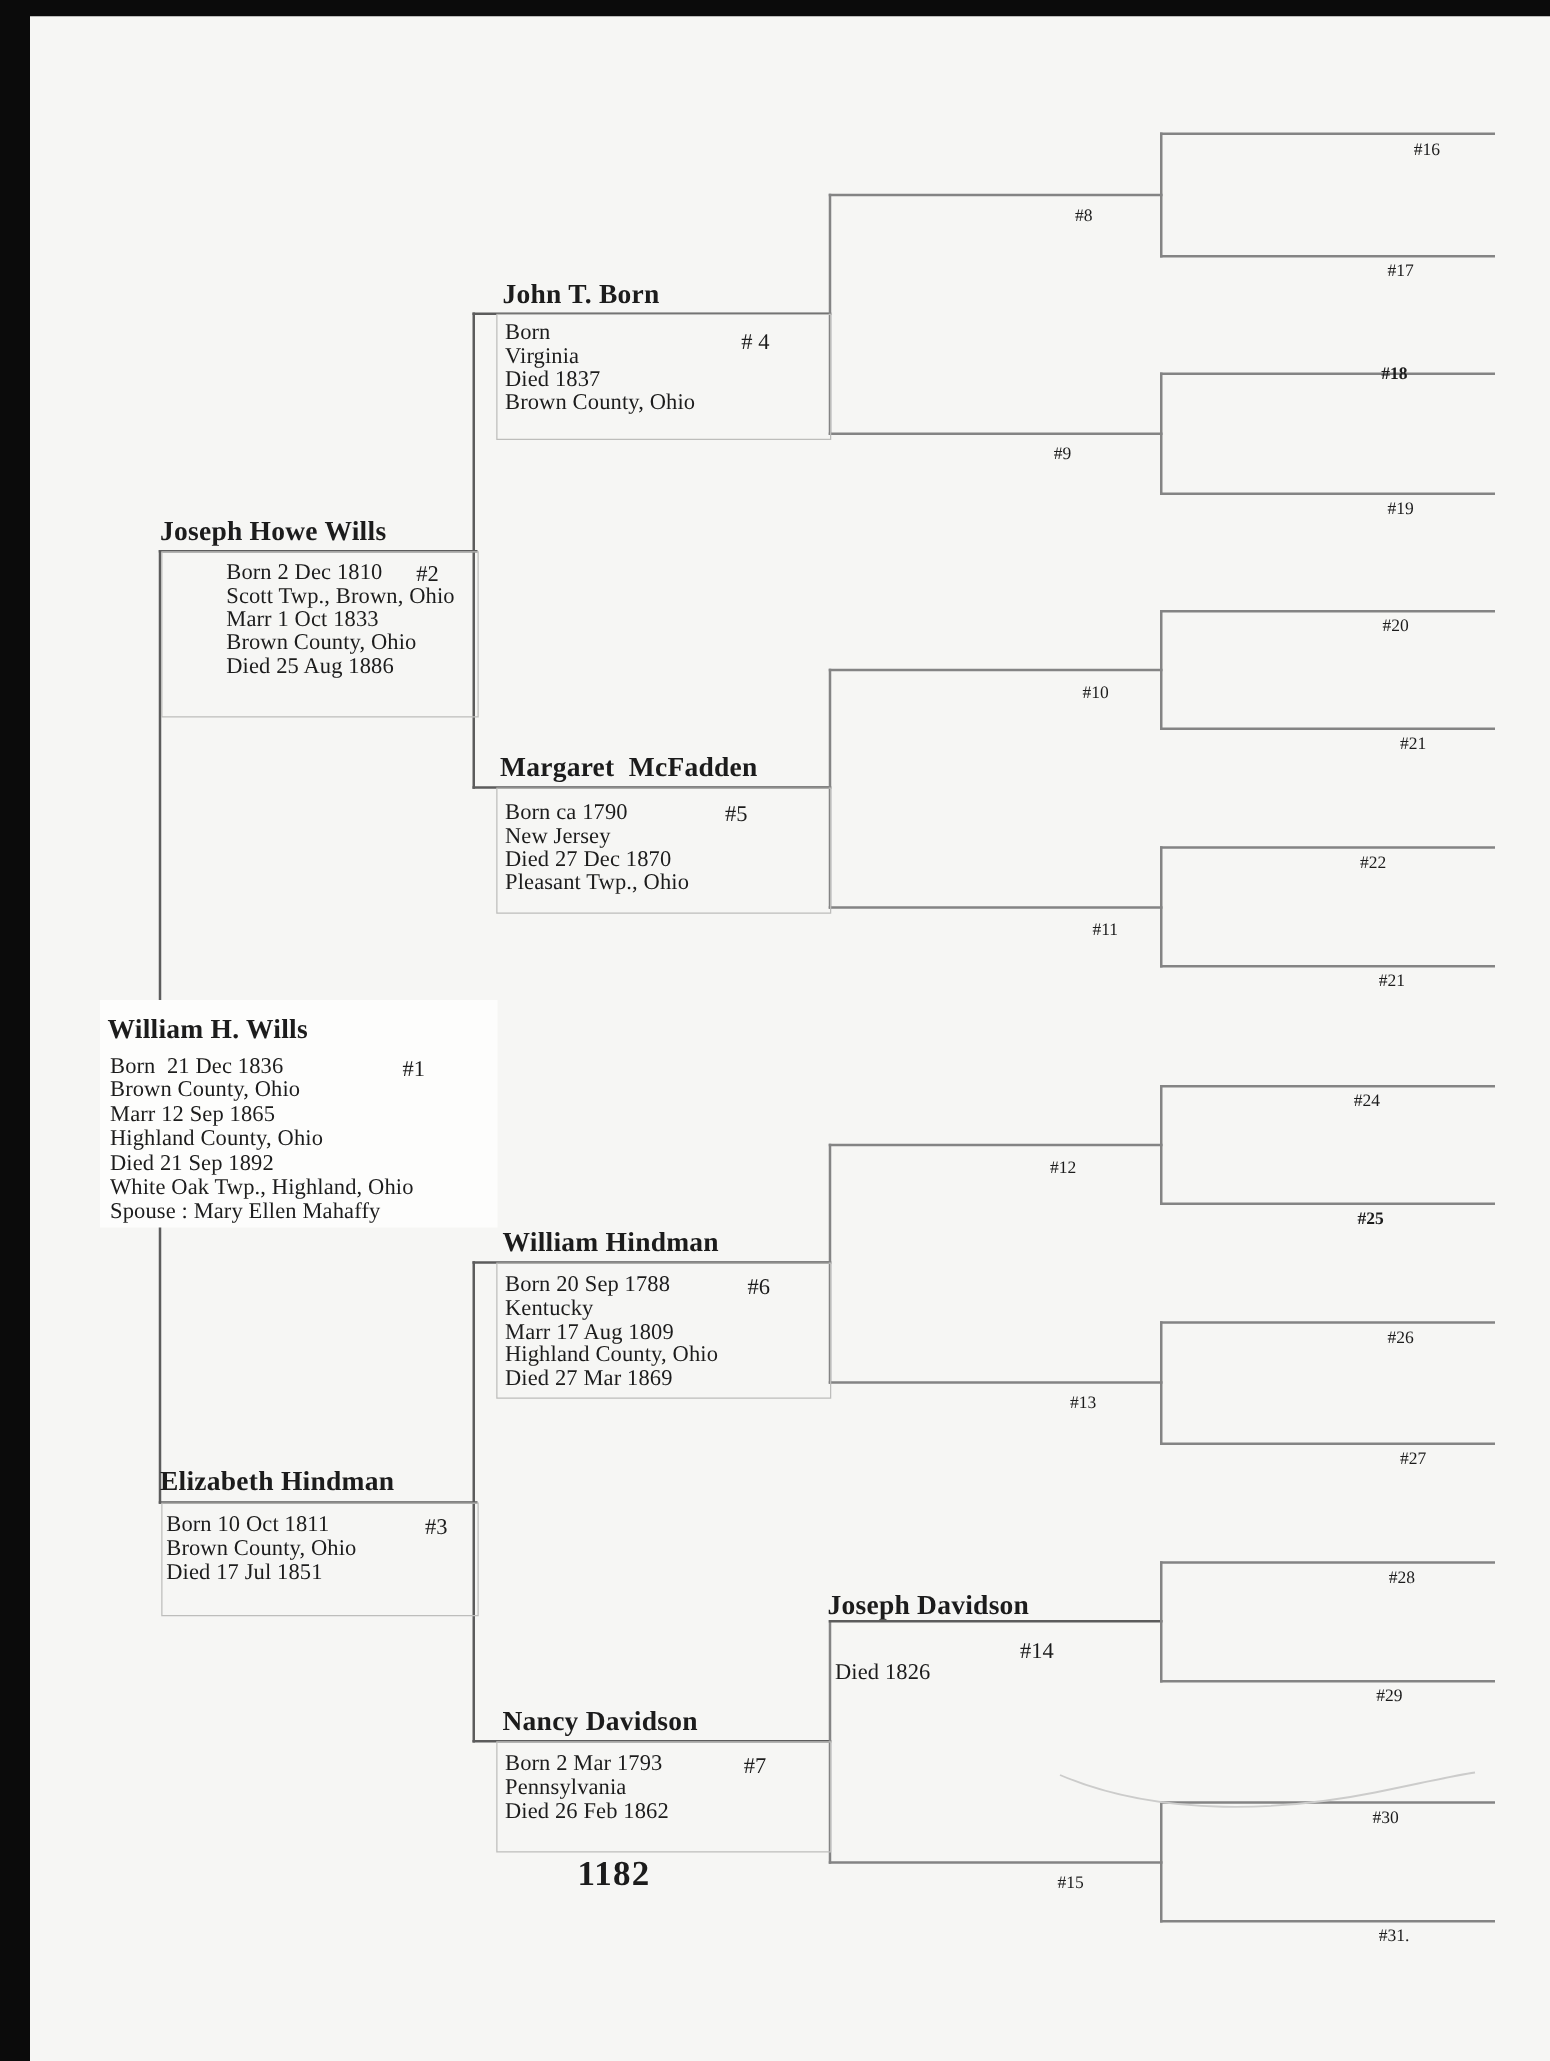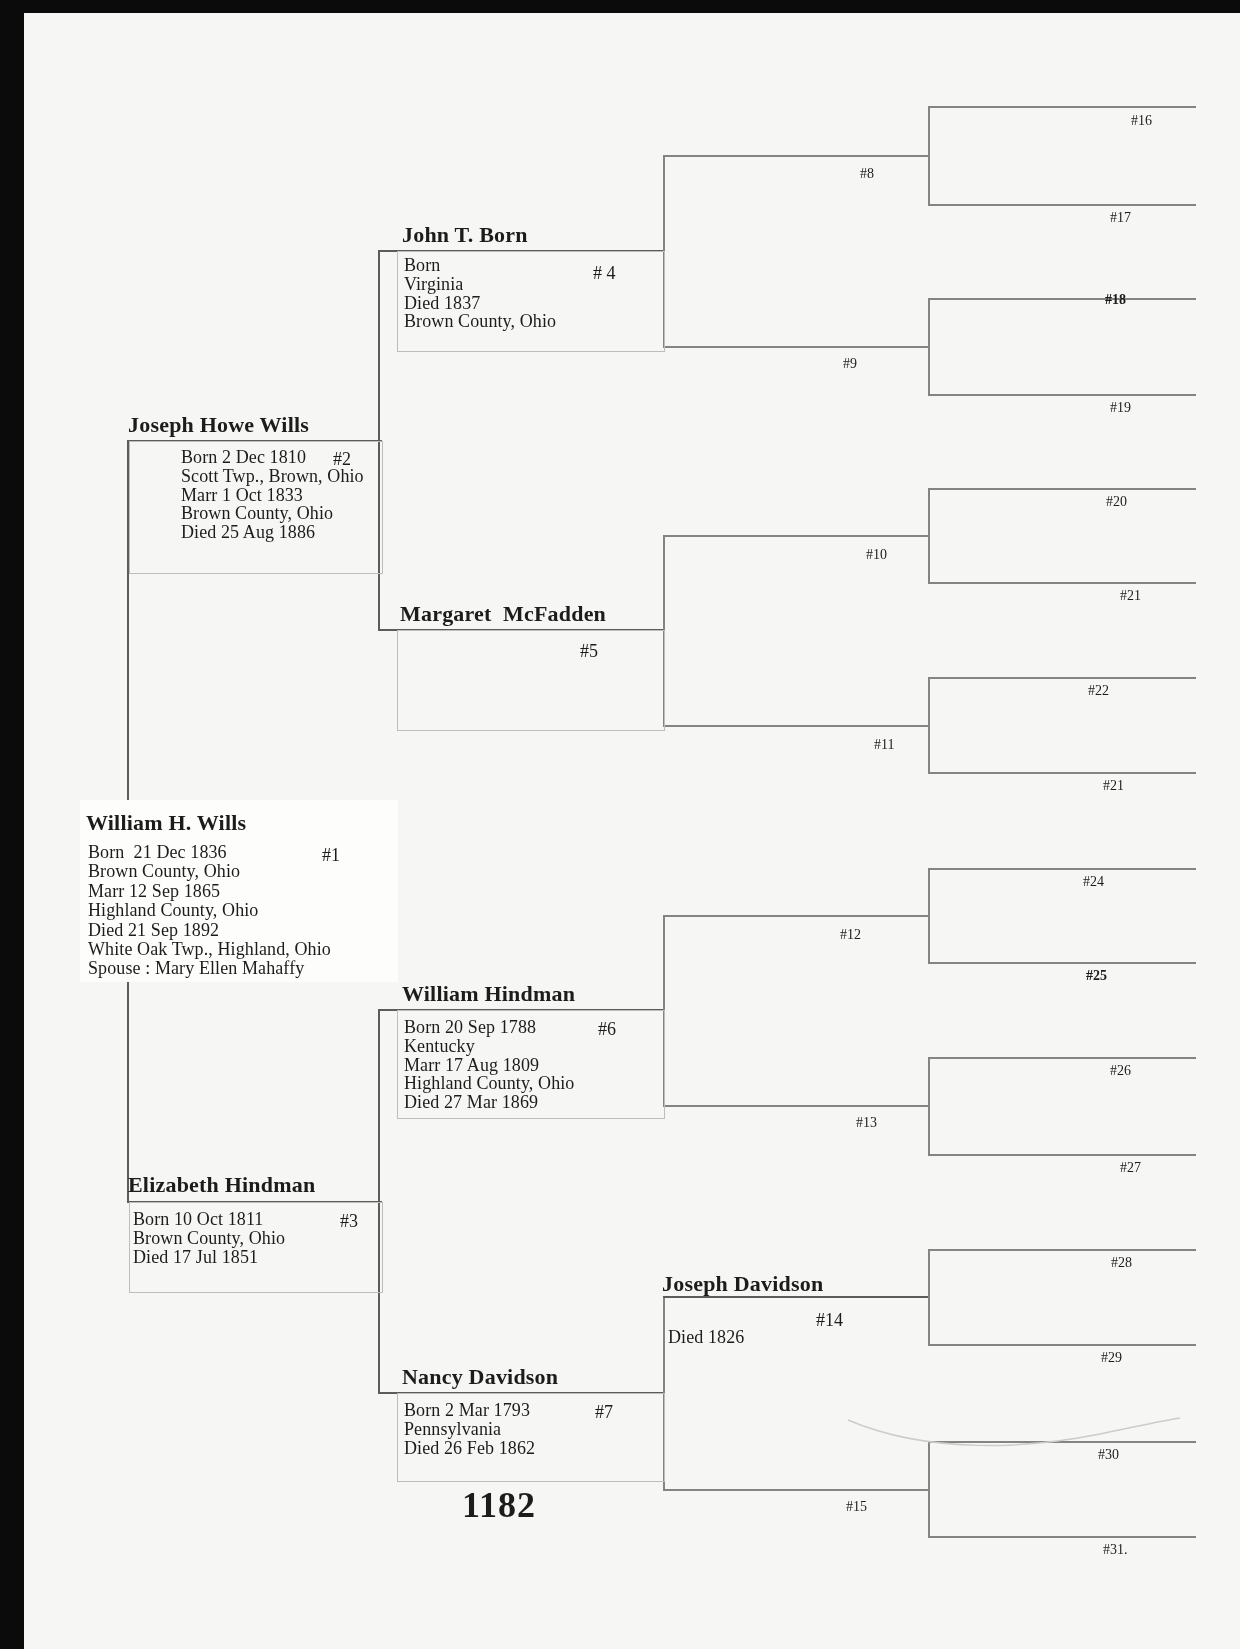--- a/index.html
+++ b/index.html
@@ -13,21 +13,21 @@
   .fieldbox{position:absolute;border:1px solid #bdbdbb;}
   .pname{position:absolute;font-weight:bold;font-size:22px;letter-spacing:.2px;white-space:pre;}
   .details{position:absolute;font-size:18px;letter-spacing:.1px;}
   .details div{line-height:18.8px;white-space:pre;}
   .details.wide div{line-height:19.4px;}
   .ref{position:absolute;font-size:18px;white-space:pre;}
   .slot{position:absolute;font-size:14px;white-space:pre;}
   .slot.bold{font-weight:bold;}
   .slot.semi{font-weight:600;}
   #p1block{position:absolute;left:80px;top:800px;width:318px;height:182px;background:#fdfdfc;}
-  #pagenum{position:absolute;left:462px;top:1484px;font-size:36px;font-weight:bold;letter-spacing:1px;}
+  #pagenum{position:absolute;left:462px;top:1484px;font-size:28px;font-weight:bold;letter-spacing:1px;}
   svg.scratch{position:absolute;left:0;top:0;pointer-events:none;}
 </style>
 </head>
 <body>
 
 <div id="page">
 
   <div class="scan-edge" style="left:0;top:0;width:1240px;height:13px;"></div>
   <div class="scan-edge" style="left:0;top:0;width:24px;height:1649px;"></div>
 
@@ -126,20 +126,26 @@
   <div class="pname" style="left:402px;top:222px;">John T. Born</div>
   <div class="details" style="left:404px;top:256px;">
     <div>Born</div>
     <div>Virginia</div>
     <div>Died 1837</div>
     <div>Brown County, Ohio</div>
   </div>
   <div class="ref" style="left:593px;top:263px;"># 4</div>
 
   <div class="pname" style="left:400px;top:601px;">Margaret  McFadden</div>
+  <div class="details" style="left:404px;top:640px;">
+    <div>Born ca 1790</div>
+    <div>New Jersey</div>
+    <div>Died 27 Dec 1870</div>
+    <div>Pleasant Twp., Ohio</div>
+  </div>
   <div class="ref" style="left:580px;top:641px;">#5</div>
 
   <div class="pname" style="left:402px;top:981px;">William Hindman</div>
   <div class="details" style="left:404px;top:1018px;">
     <div>Born 20 Sep 1788</div>
     <div>Kentucky</div>
     <div>Marr 17 Aug 1809</div>
     <div>Highland County, Ohio</div>
     <div>Died 27 Mar 1869</div>
   </div>

